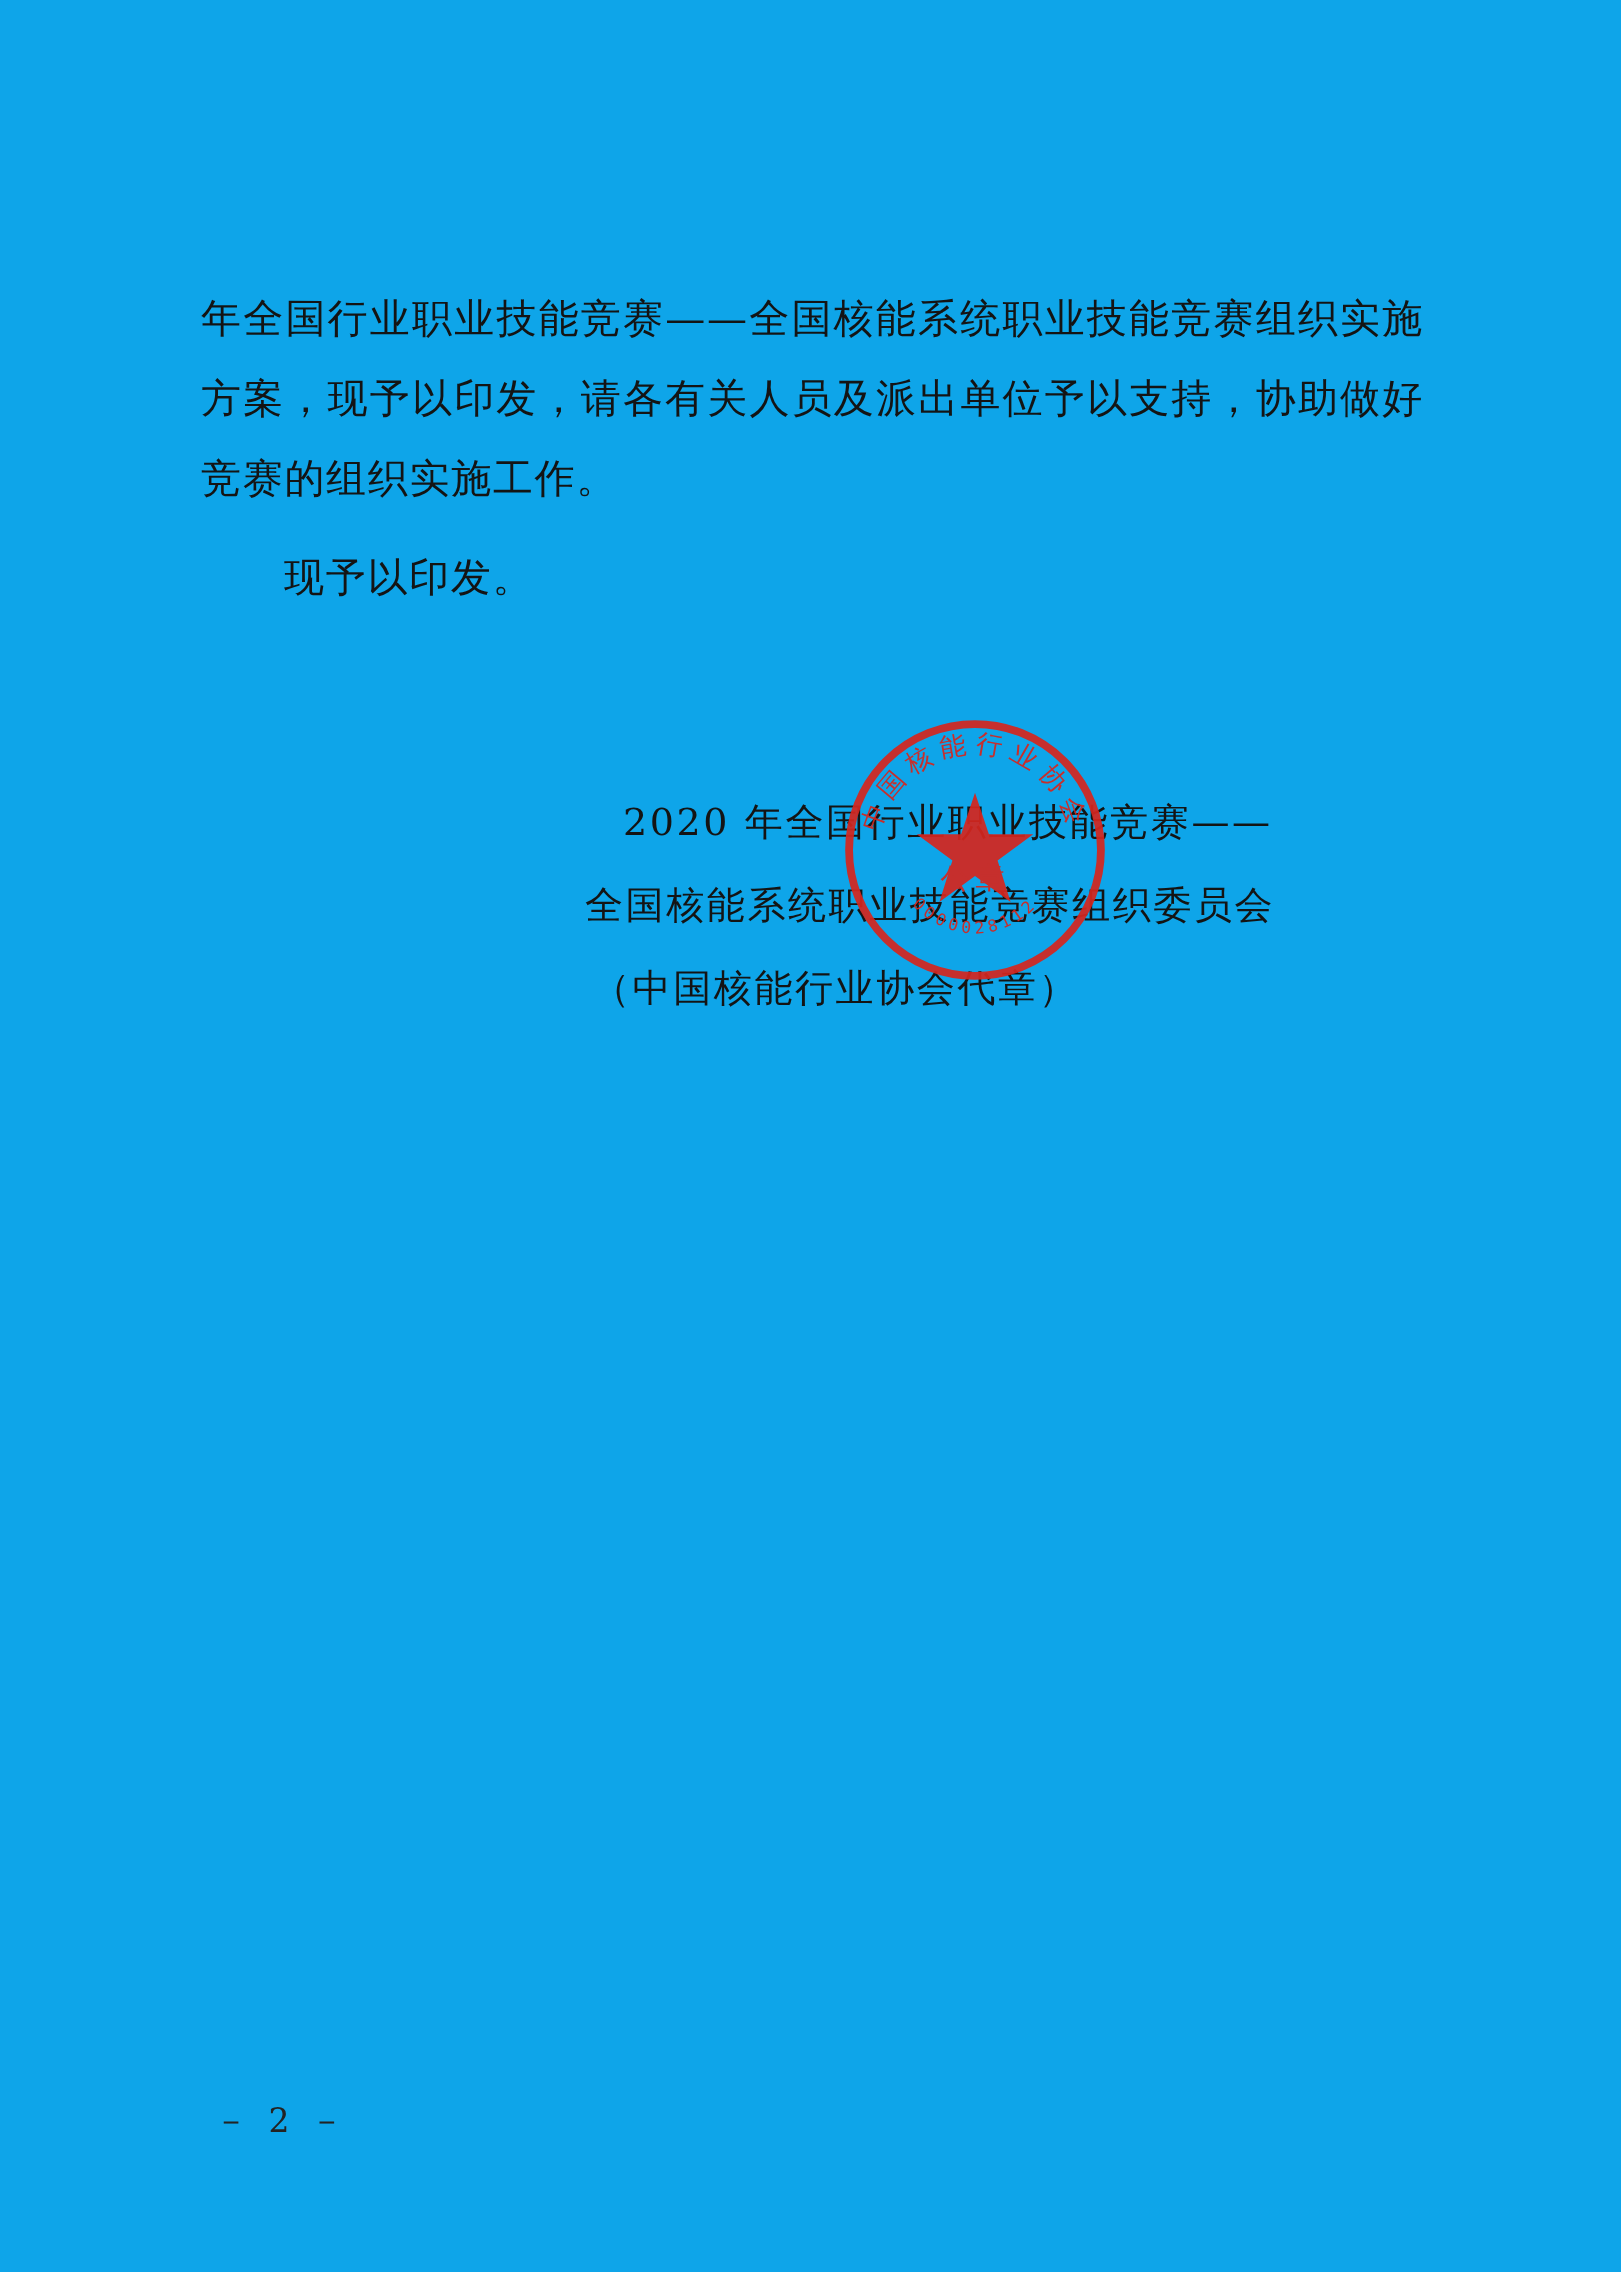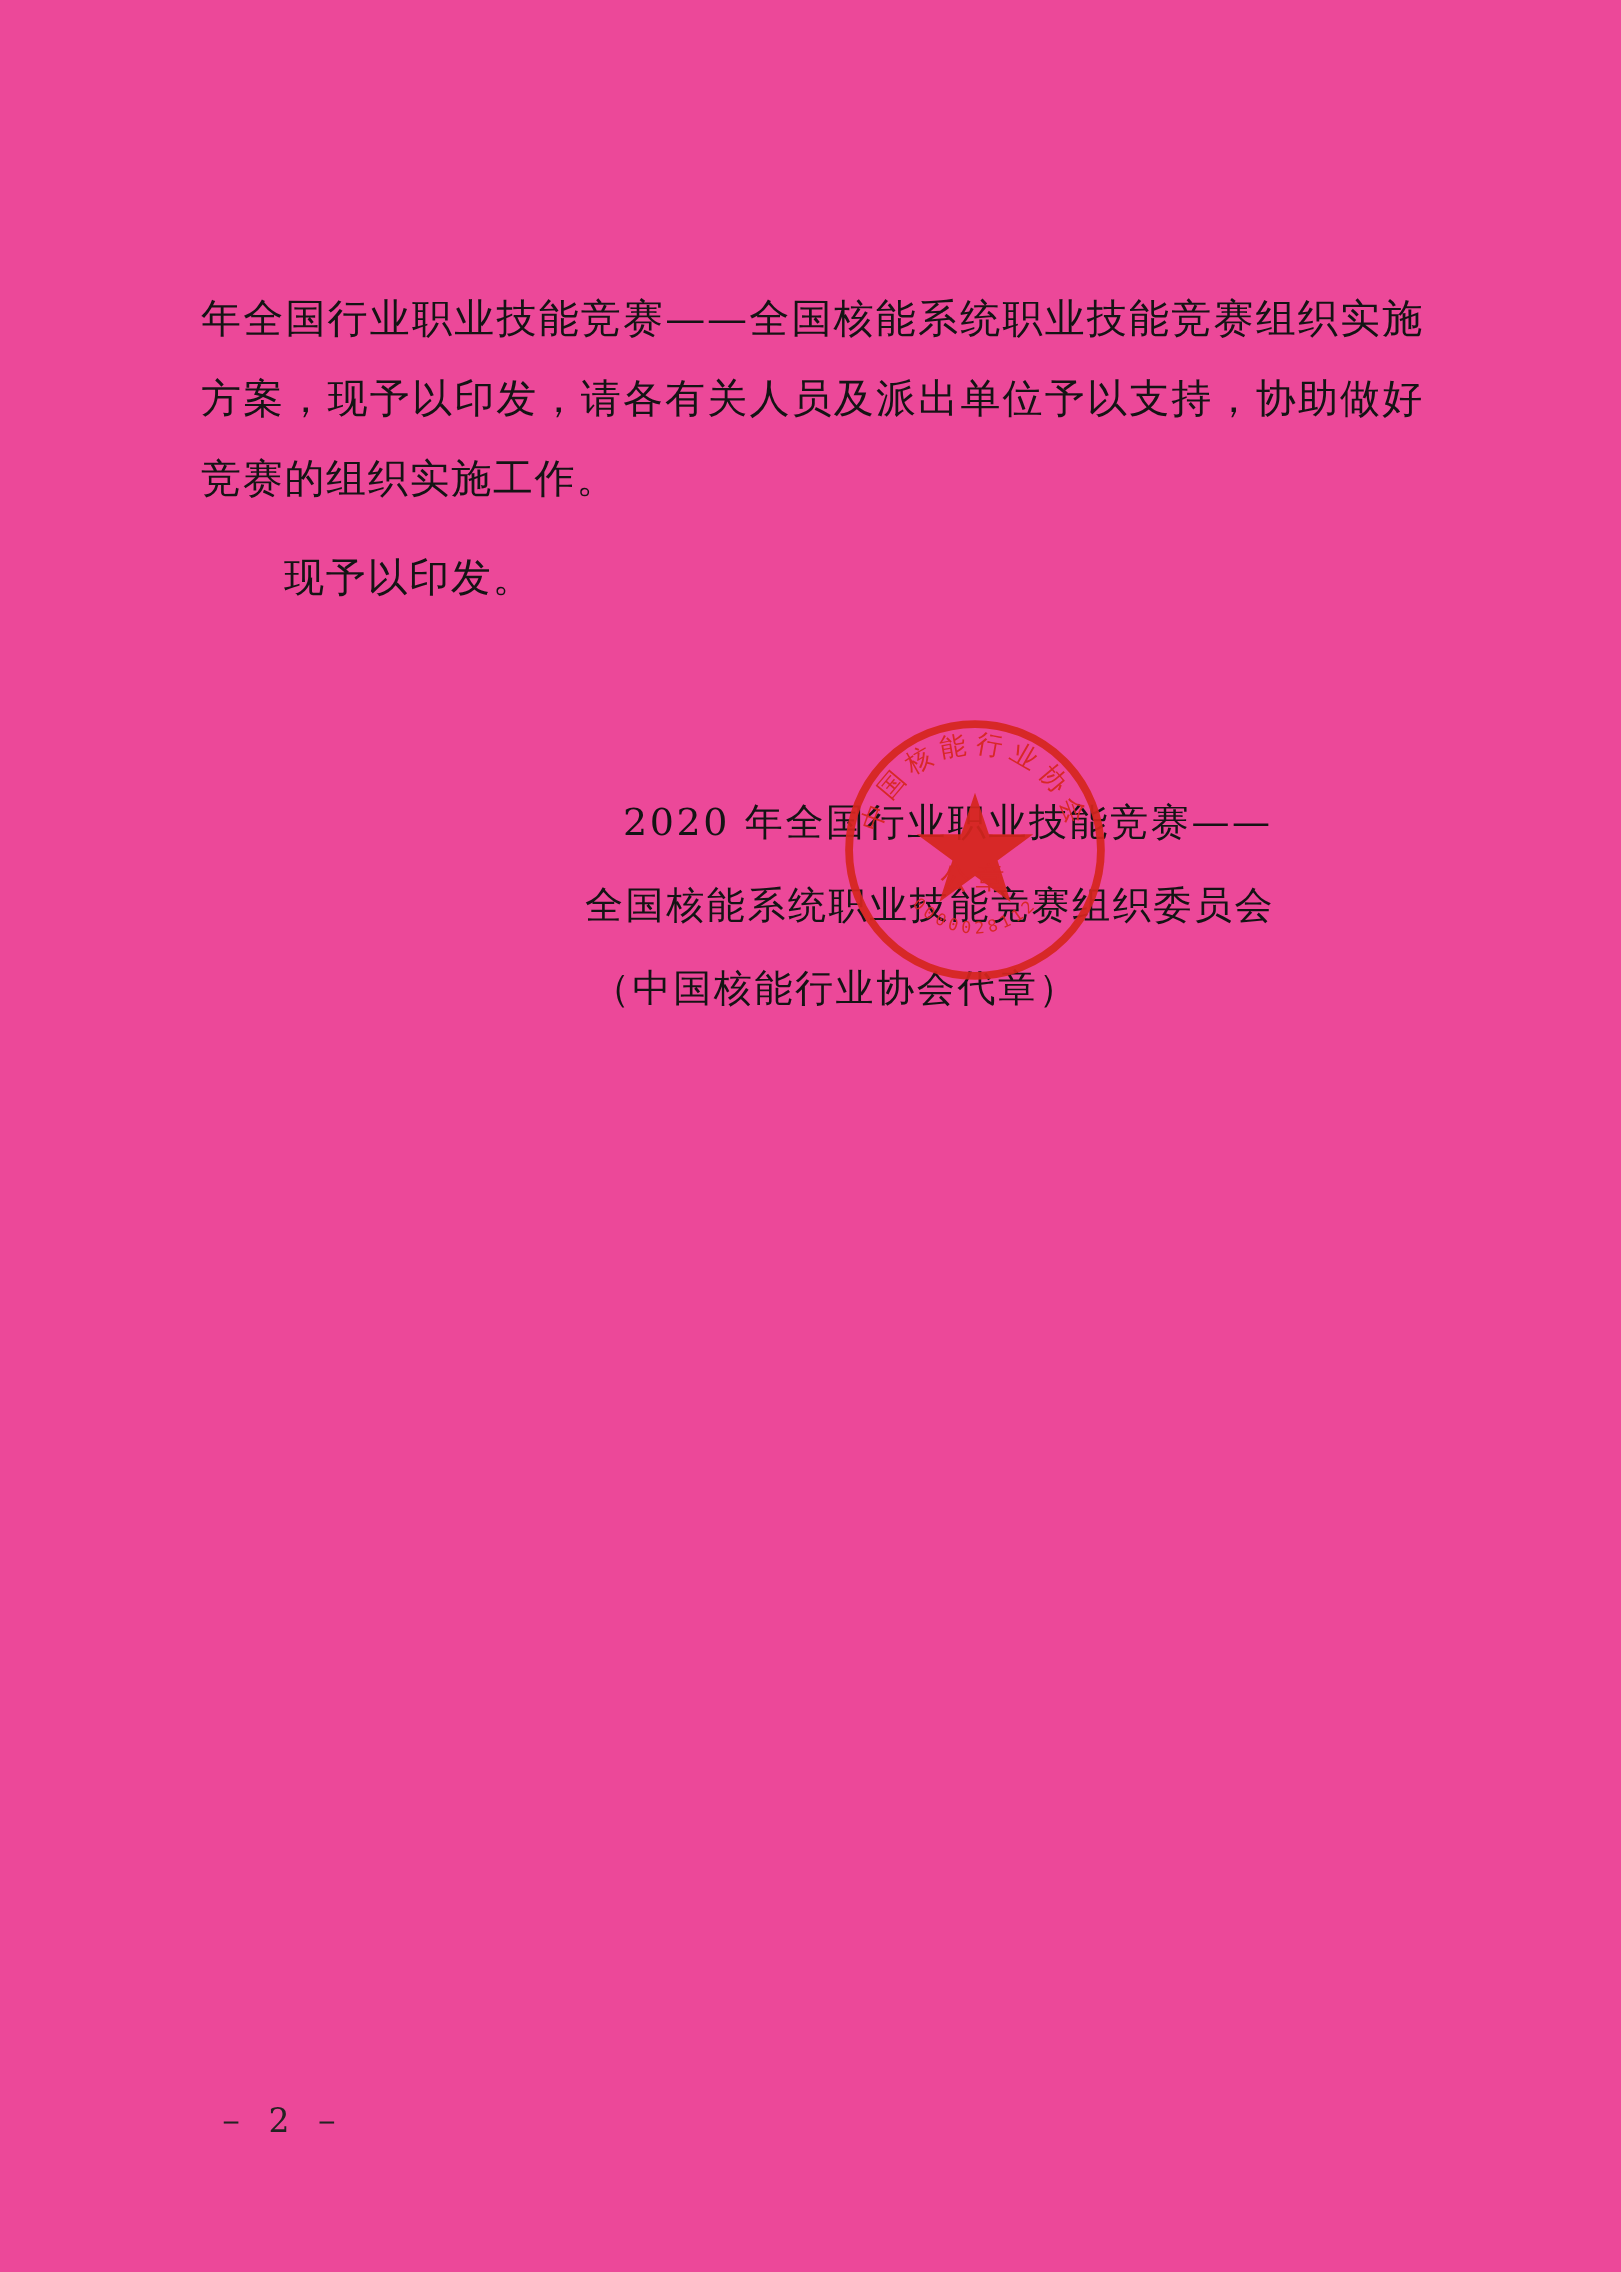--- a/index.html
+++ b/index.html
@@ -14,21 +14,21 @@
     font-family: "DejaVu Serif", "Liberation Serif", serif;
     color: #1a1a1a;
     overflow: hidden;
   }
 
   .page {
     position: absolute;
     left: 0; top: 0;
     width: 1621px;
     height: 2273px;
-    background: #ec4899;
+    background: #0ea5e9;
   }
 
   .body-text {
     position: absolute;
     left: 201px;
     top: 278px;
     width: 1223px;
   }
 
   .para {

